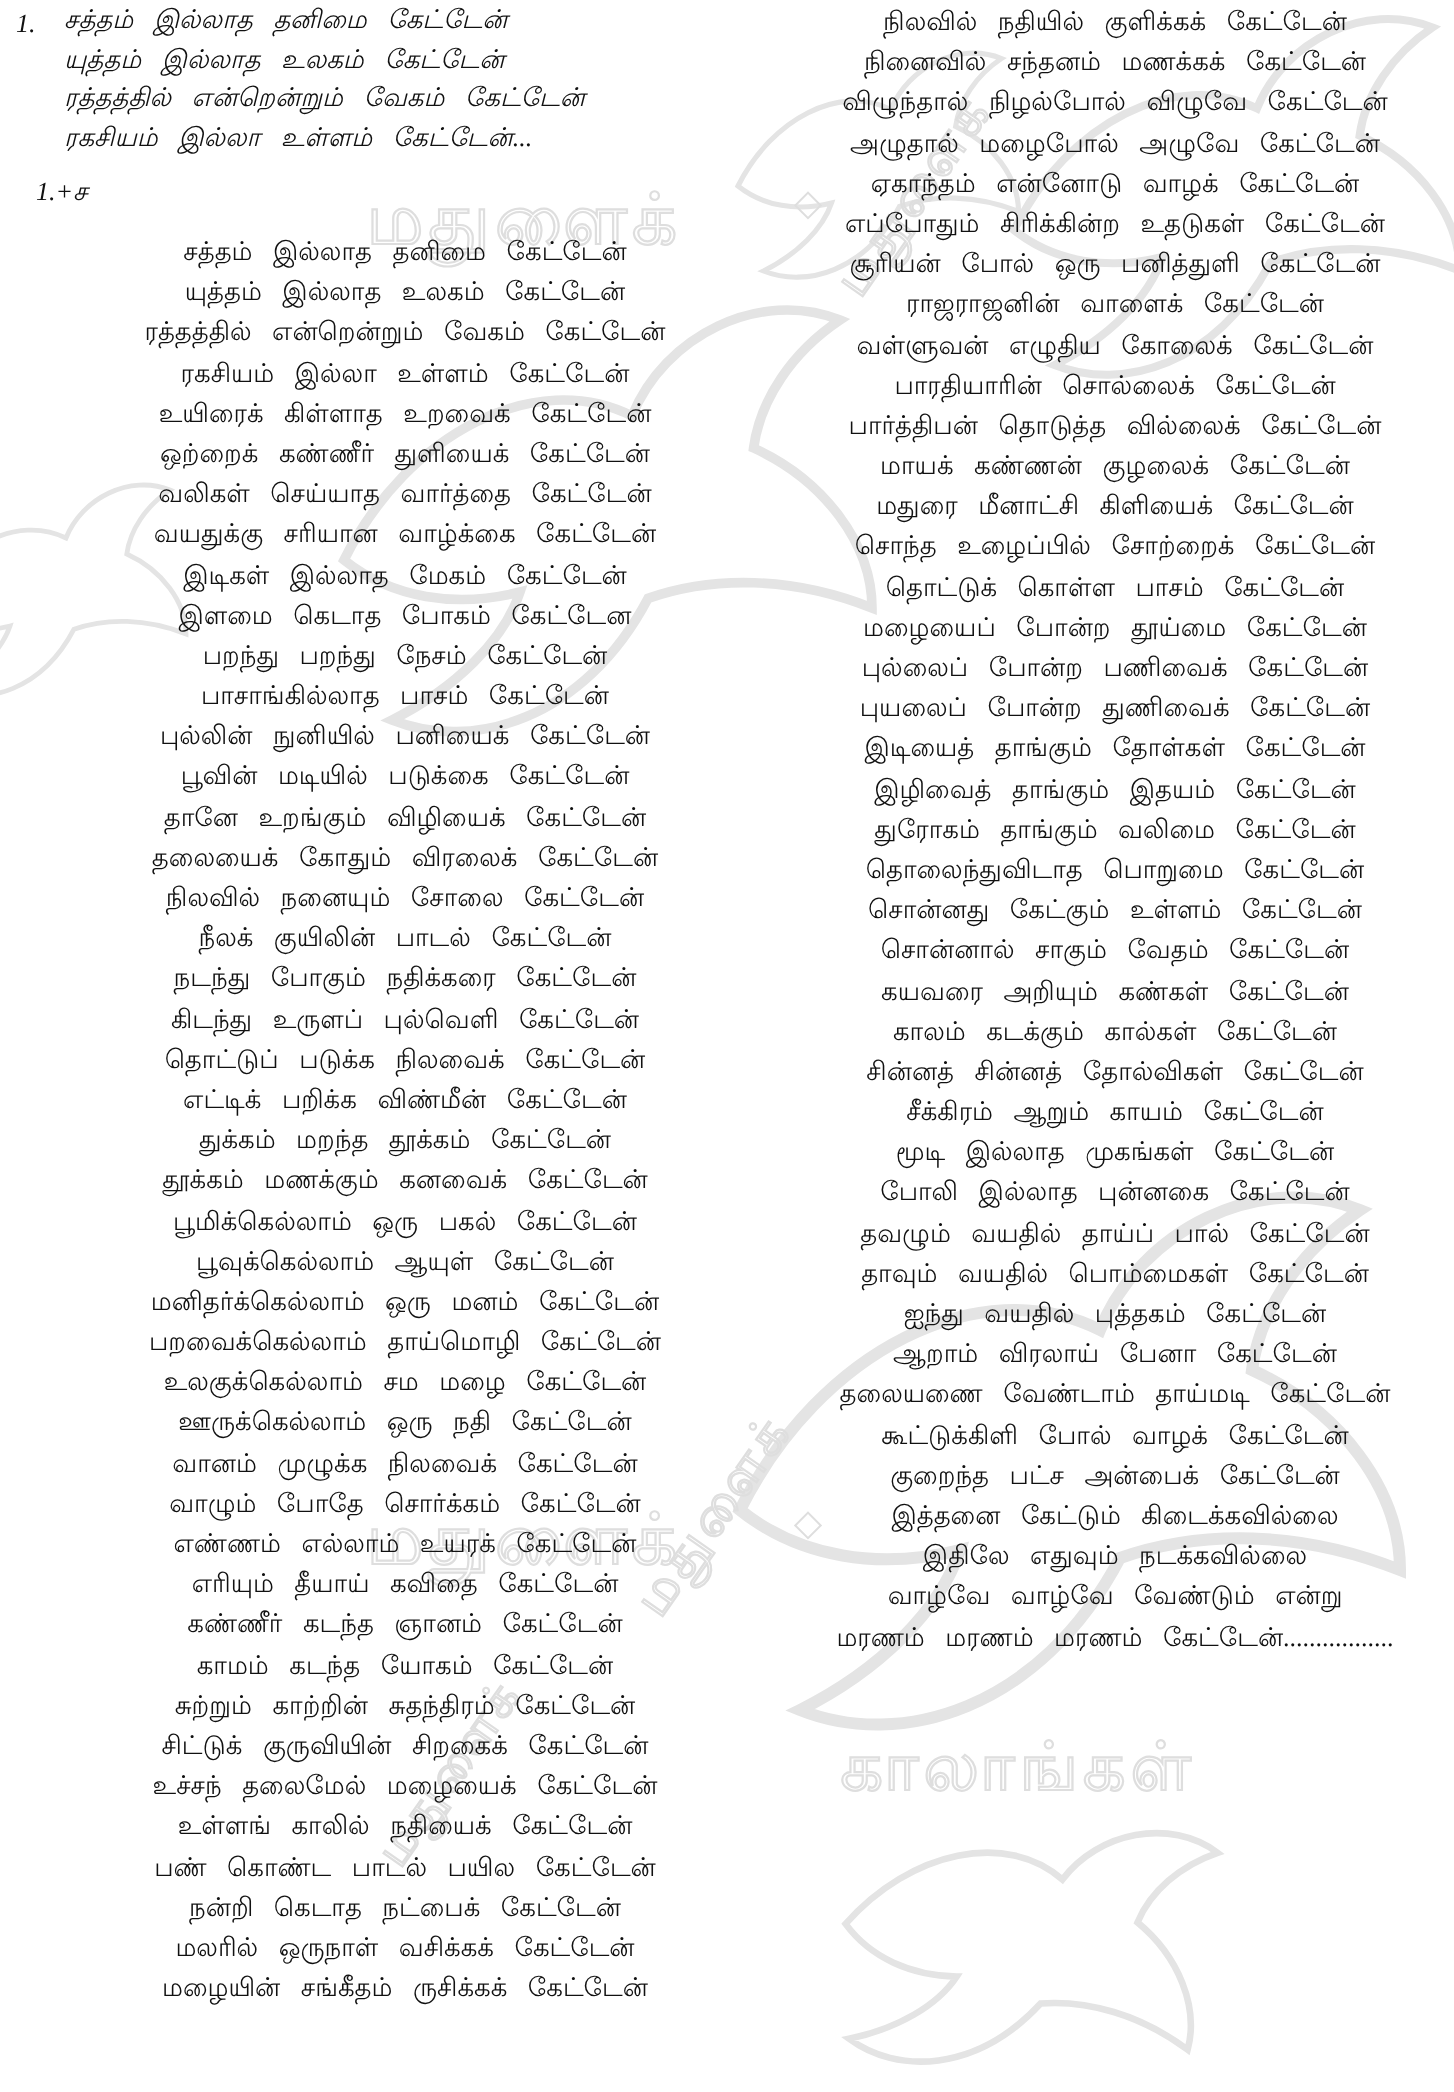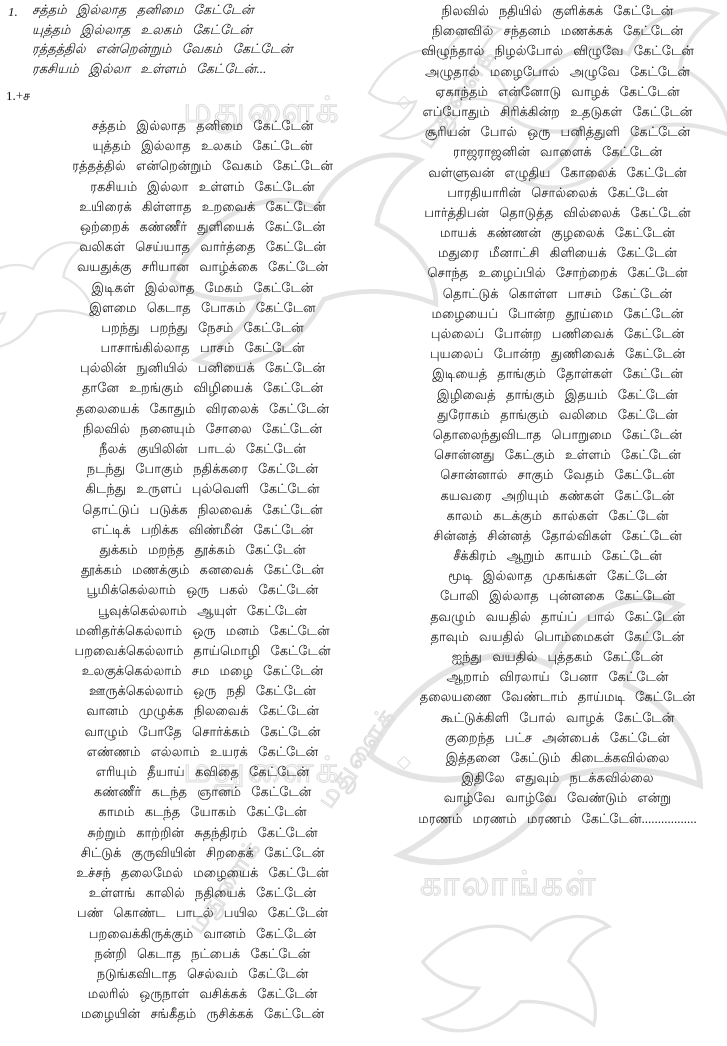--- a/index.html
+++ b/index.html
@@ -5,21 +5,21 @@
   html,body{margin:0;padding:0;background:#fff;}
   .page{
     position:relative;width:727px;height:1046px;background:#ffffff;
     font-family:"Liberation Serif", serif;color:#111;overflow:hidden;
   }
   .watermark{position:absolute;left:0;top:0;width:727px;height:1046px;pointer-events:none;}
   .header{position:absolute;left:8px;top:2px;font-style:italic;font-size:13px;}
   .header .num{position:absolute;left:0;top:2px;}
   .stanza{position:absolute;left:24px;top:0;width:360px;}
   .stanza-line{height:19.5px;white-space:nowrap;word-spacing:7px;}
-  .note{position:absolute;left:6px;top:88px;font-size:13px;}
+  .note{position:absolute;left:18px;top:88px;font-style:italic;font-size:13px;}
   .col{position:absolute;font-size:13px;text-align:center;}
   .col .line{height:20.2px;white-space:nowrap;word-spacing:7px;}
   .col.left{left:30px;top:118px;width:345px;}
   .col.right{left:388px;top:3px;width:339px;}
   .wm-text{fill:none;stroke:#dedede;stroke-width:1.1px;font-family:"Liberation Serif",serif;letter-spacing:2px;}
 </style>
 </head>
 <body>
 
 <div class="page">
@@ -67,20 +67,21 @@
       <div class="line">ரகசியம் இல்லா உள்ளம் கேட்டேன்</div>
       <div class="line">உயிரைக் கிள்ளாத உறவைக் கேட்டேன்</div>
       <div class="line">ஒற்றைக் கண்ணீர் துளியைக் கேட்டேன்</div>
       <div class="line">வலிகள் செய்யாத வார்த்தை கேட்டேன்</div>
       <div class="line">வயதுக்கு சரியான வாழ்க்கை கேட்டேன்</div>
       <div class="line">இடிகள் இல்லாத மேகம் கேட்டேன்</div>
       <div class="line">இளமை கெடாத போகம் கேட்டேன</div>
       <div class="line">பறந்து பறந்து நேசம் கேட்டேன்</div>
       <div class="line">பாசாங்கில்லாத பாசம் கேட்டேன்</div>
       <div class="line">புல்லின் நுனியில் பனியைக் கேட்டேன்</div>
+      <div class="line">பூவின் மடியில் படுக்கை கேட்டேன்</div>
       <div class="line">தானே உறங்கும் விழியைக் கேட்டேன்</div>
       <div class="line">தலையைக் கோதும் விரலைக் கேட்டேன்</div>
       <div class="line">நிலவில் நனையும் சோலை கேட்டேன்</div>
       <div class="line">நீலக் குயிலின் பாடல் கேட்டேன்</div>
       <div class="line">நடந்து போகும் நதிக்கரை கேட்டேன்</div>
       <div class="line">கிடந்து உருளப் புல்வெளி கேட்டேன்</div>
       <div class="line">தொட்டுப் படுக்க நிலவைக் கேட்டேன்</div>
       <div class="line">எட்டிக் பறிக்க விண்மீன் கேட்டேன்</div>
       <div class="line">துக்கம் மறந்த தூக்கம் கேட்டேன்</div>
       <div class="line">தூக்கம் மணக்கும் கனவைக் கேட்டேன்</div>
@@ -94,23 +95,21 @@
       <div class="line">வாழும் போதே சொர்க்கம் கேட்டேன்</div>
       <div class="line">எண்ணம் எல்லாம் உயரக் கேட்டேன்</div>
       <div class="line">எரியும் தீயாய் கவிதை கேட்டேன்</div>
       <div class="line">கண்ணீர் கடந்த ஞானம் கேட்டேன்</div>
       <div class="line">காமம் கடந்த யோகம் கேட்டேன்</div>
       <div class="line">சுற்றும் காற்றின் சுதந்திரம் கேட்டேன்</div>
       <div class="line">சிட்டுக் குருவியின் சிறகைக் கேட்டேன்</div>
       <div class="line">உச்சந் தலைமேல் மழையைக் கேட்டேன்</div>
       <div class="line">உள்ளங் காலில் நதியைக் கேட்டேன்</div>
       <div class="line">பண் கொண்ட பாடல் பயில கேட்டேன்</div>
-      <div class="line">பறவைக்கிருக்கும் வானம் கேட்டேன்</div>
       <div class="line">நன்றி கெடாத நட்பைக் கேட்டேன்</div>
-      <div class="line">நடுங்கவிடாத செல்வம் கேட்டேன்</div>
       <div class="line">மலரில் ஒருநாள் வசிக்கக் கேட்டேன்</div>
       <div class="line">மழையின் சங்கீதம் ருசிக்கக் கேட்டேன்</div>
     </div>
 
   <div class="col right">
       <div class="line">நிலவில் நதியில் குளிக்கக் கேட்டேன்</div>
       <div class="line">நினைவில் சந்தனம் மணக்கக் கேட்டேன்</div>
       <div class="line">விழுந்தால் நிழல்போல் விழுவே கேட்டேன்</div>
       <div class="line">அழுதால் மழைபோல் அழுவே கேட்டேன்</div>
       <div class="line">ஏகாந்தம் என்னோடு வாழக் கேட்டேன்</div>

